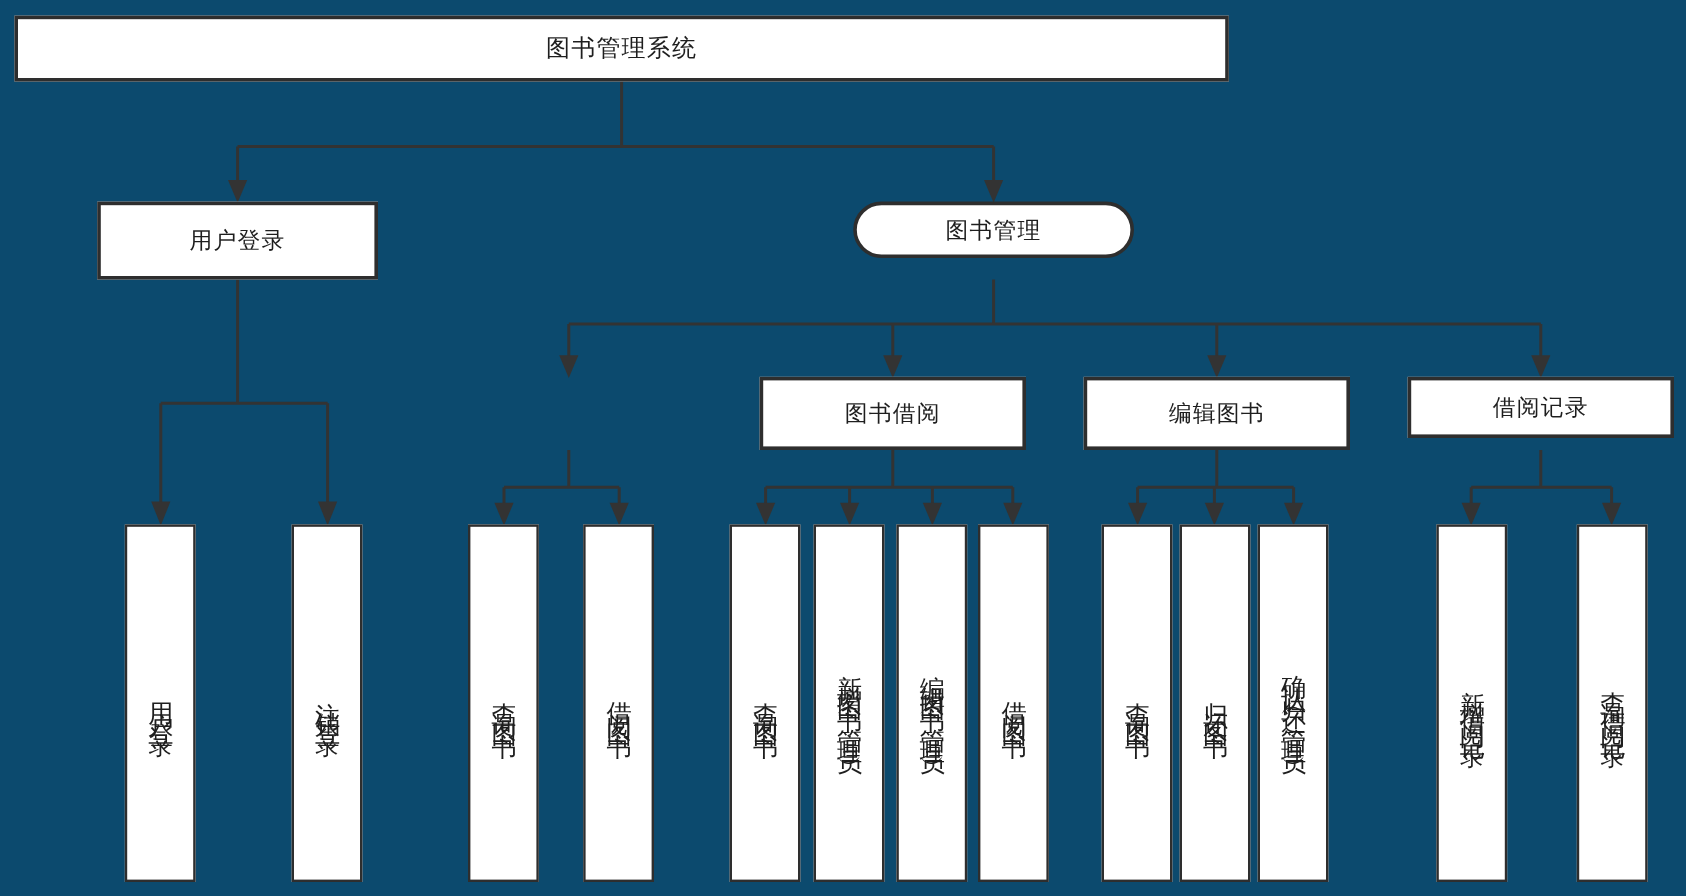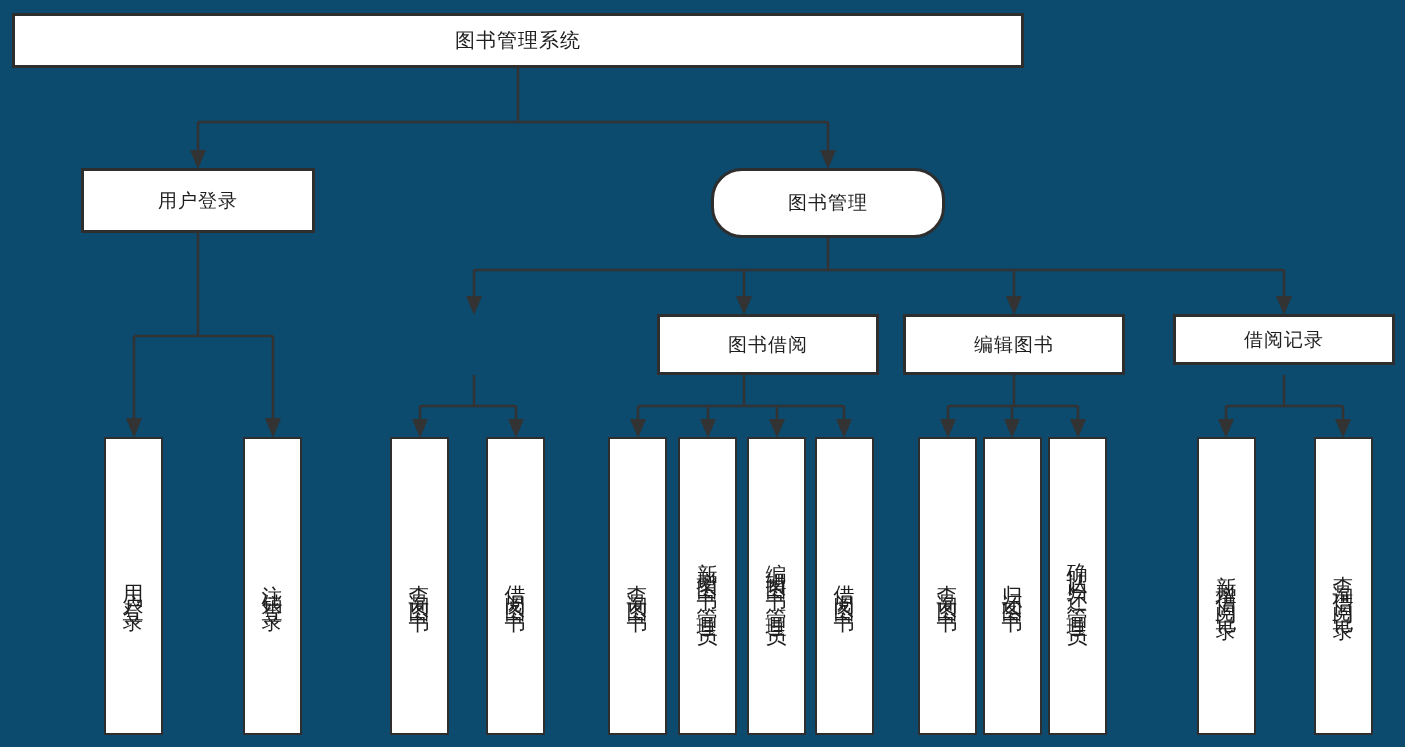--- a/index.html
+++ b/index.html
@@ -103,23 +103,23 @@
       <polygon points="1070,419 1086,419 1078,438"></polygon>
 
       <polygon points="1218,419 1234,419 1226,438"></polygon>
       <polygon points="1335,419 1351,419 1343,438"></polygon>
     </g>
   </svg>
 
   <div class="node root" style="left:12px; top:13px; width:1012px; height:55px;">图书管理系统</div>
 
   <div class="node" style="left:81px; top:168px; width:234px; height:65px;">用户登录</div>
-  <div class="node" style="left:711px; top:168px; width:234px; height:70px;border-radius:31px;">图书管理</div>
+  <div class="node" style="left:711px; top:168px; width:234px; height:47px;border-radius:31px;">图书管理</div>
 
-  <div class="node" style="left:633px; top:314px; width:222px; height:61px;margin-left:24px;">图书借阅</div>
+  <div class="node" style="left:633px; top:314px; width:222px; height:61px;">图书借阅</div>
   <div class="node" style="left:903px; top:314px; width:222px; height:61px;">编辑图书</div>
   <div class="node" style="left:1173px; top:314px; width:222px; height:51px;">借阅记录</div>
 
   <div class="leaf" style="left:104px;">用户登录</div>
   <div class="leaf" style="left:243px;">注销登录</div>
 
   <div class="leaf" style="left:390px;">查询图书</div>
   <div class="leaf" style="left:486px;">借阅图书</div>
 
   <div class="leaf" style="left:608px;">查询图书</div>

